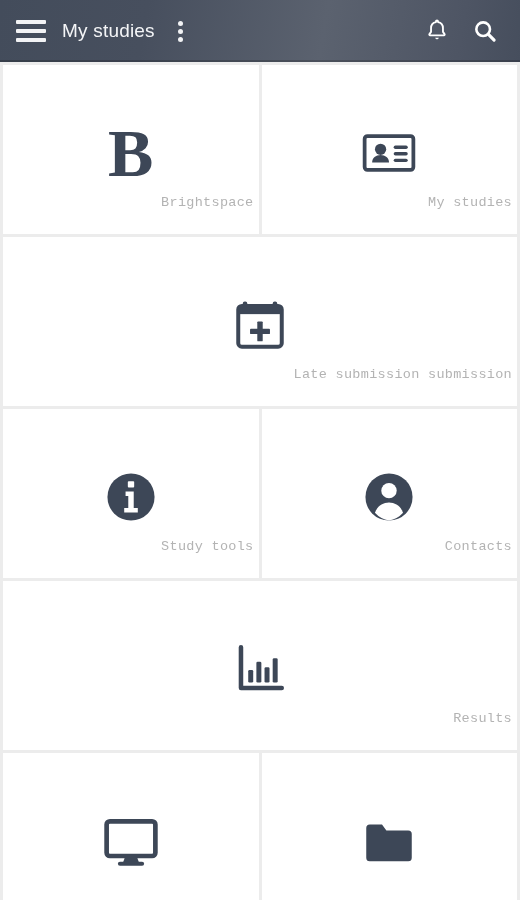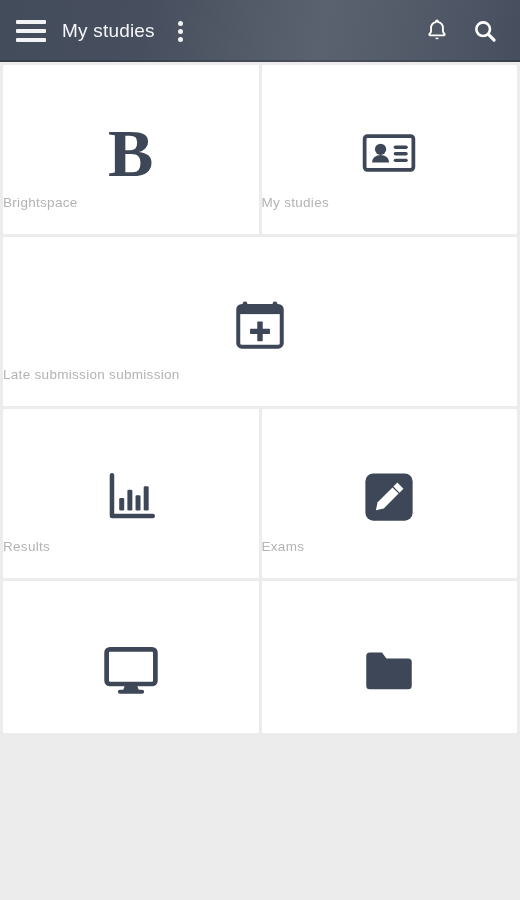--- a/index.html
+++ b/index.html
@@ -125,25 +125,26 @@
     align-items: center;
     justify-content: center;
     height: 72px;
     margin-top: 6px;
   }
 
   .tile-label {
     position: absolute;
     bottom: 24px;
     left: 0; right: 5px;
-    text-align: left;
+    text-align: right;
     color: #b3b3b3;
     font-size: 13.5px;
     letter-spacing: 0.3px;
     white-space: nowrap;
+    font-family: Liberation Mono, monospace;
   }
 
   
   .glyph-b {
     font-family: "Liberation Serif", serif;
     font-size: 68px;
     font-weight: 700;
     color: #3d4757;
     line-height: 1;
   }
@@ -223,46 +224,60 @@
           <rect x="8" y="11" width="48" height="45" rx="4" fill="none" stroke="#3d4757" stroke-width="4.4"></rect>
           <rect x="8" y="11" width="48" height="9" fill="#3d4757"></rect>
           <rect x="29" y="28" width="6" height="22" rx="1" fill="#3d4757"></rect>
           <rect x="21" y="36" width="22" height="6" rx="1" fill="#3d4757"></rect>
         </svg>
       </div>
       <div class="tile-label">Late submission submission</div>
     </div>
   </div>
 
+  <div class="row">
+
+    <div class="tile">
+      <div class="tile-icon">
+        <svg width="58" height="58" viewBox="0 0 64 64" aria-hidden="true">
+          <circle cx="32" cy="32" r="26" fill="#3d4757"></circle>
+          <rect x="28.5" y="14.5" width="7" height="7" rx="1" fill="#ffffff"></rect>
+          <path d="M26 26h9v18h4.5v5H24.5v-5H29V31h-3z" fill="#ffffff"></path>
+        </svg>
+      </div>
+      <div class="tile-label">Study tools</div>
+    </div>
+
+    <div class="tile">
+      <div class="tile-icon">
+        <svg width="58" height="58" viewBox="0 0 64 64" aria-hidden="true">
+          <circle cx="32" cy="32" r="26" fill="#3d4757"></circle>
+          <circle cx="32" cy="25" r="8.5" fill="#ffffff"></circle>
+          <path d="M16.5 49.5c2.4-7.2 8.3-11.5 15.5-11.5s13.1 4.3 15.5 11.5A25.9 25.9 0 0 1 32 58a25.9 25.9 0 0 1-15.5-8.5z" fill="#ffffff"></path>
+        </svg>
+      </div>
+      <div class="tile-label">Contacts</div>
+    </div>
+  </div>
 
   <div class="row">
 
     <div class="tile">
       <div class="tile-icon">
         <svg width="58" height="58" viewBox="0 0 64 64" aria-hidden="true">
           <path d="M11 8v45h45" fill="none" stroke="#3d4757" stroke-width="5" stroke-linecap="round" stroke-linejoin="round"></path>
           <rect x="19" y="33" width="5.5" height="14" rx="1.5" fill="#3d4757"></rect>
           <rect x="28" y="24" width="5.5" height="23" rx="1.5" fill="#3d4757"></rect>
           <rect x="37" y="30" width="5.5" height="17" rx="1.5" fill="#3d4757"></rect>
           <rect x="46" y="20" width="5.5" height="27" rx="1.5" fill="#3d4757"></rect>
         </svg>
       </div>
       <div class="tile-label">Results</div>
     </div>
 
-    <div class="tile">
-      <div class="tile-icon">
-        <svg width="56" height="56" viewBox="0 0 64 64" aria-hidden="true">
-          <rect x="5" y="5" width="54" height="54" rx="9" fill="#3d4757"></rect>
-          <path d="M41.5 15.5l7 7-4.5 4.5-7-7z" fill="#ffffff"></path>
-          <path d="M36 21l7 7-17 17-9 2 2-9z" fill="#ffffff"></path>
-        </svg>
-      </div>
-      <div class="tile-label">Exams</div>
-    </div>
   </div>
 
   <div class="row clipped">
 
     <div class="tile">
       <div class="tile-icon">
         <svg width="60" height="60" viewBox="0 0 64 64" aria-hidden="true">
           <rect x="6" y="11" width="52" height="37" rx="3.5" fill="none" stroke="#3d4757" stroke-width="5"></rect>
           <path d="M26 48h12l2.5 7h-17z" fill="#3d4757"></path>
           <rect x="18" y="54" width="28" height="4.5" rx="2.2" fill="#3d4757"></rect>

